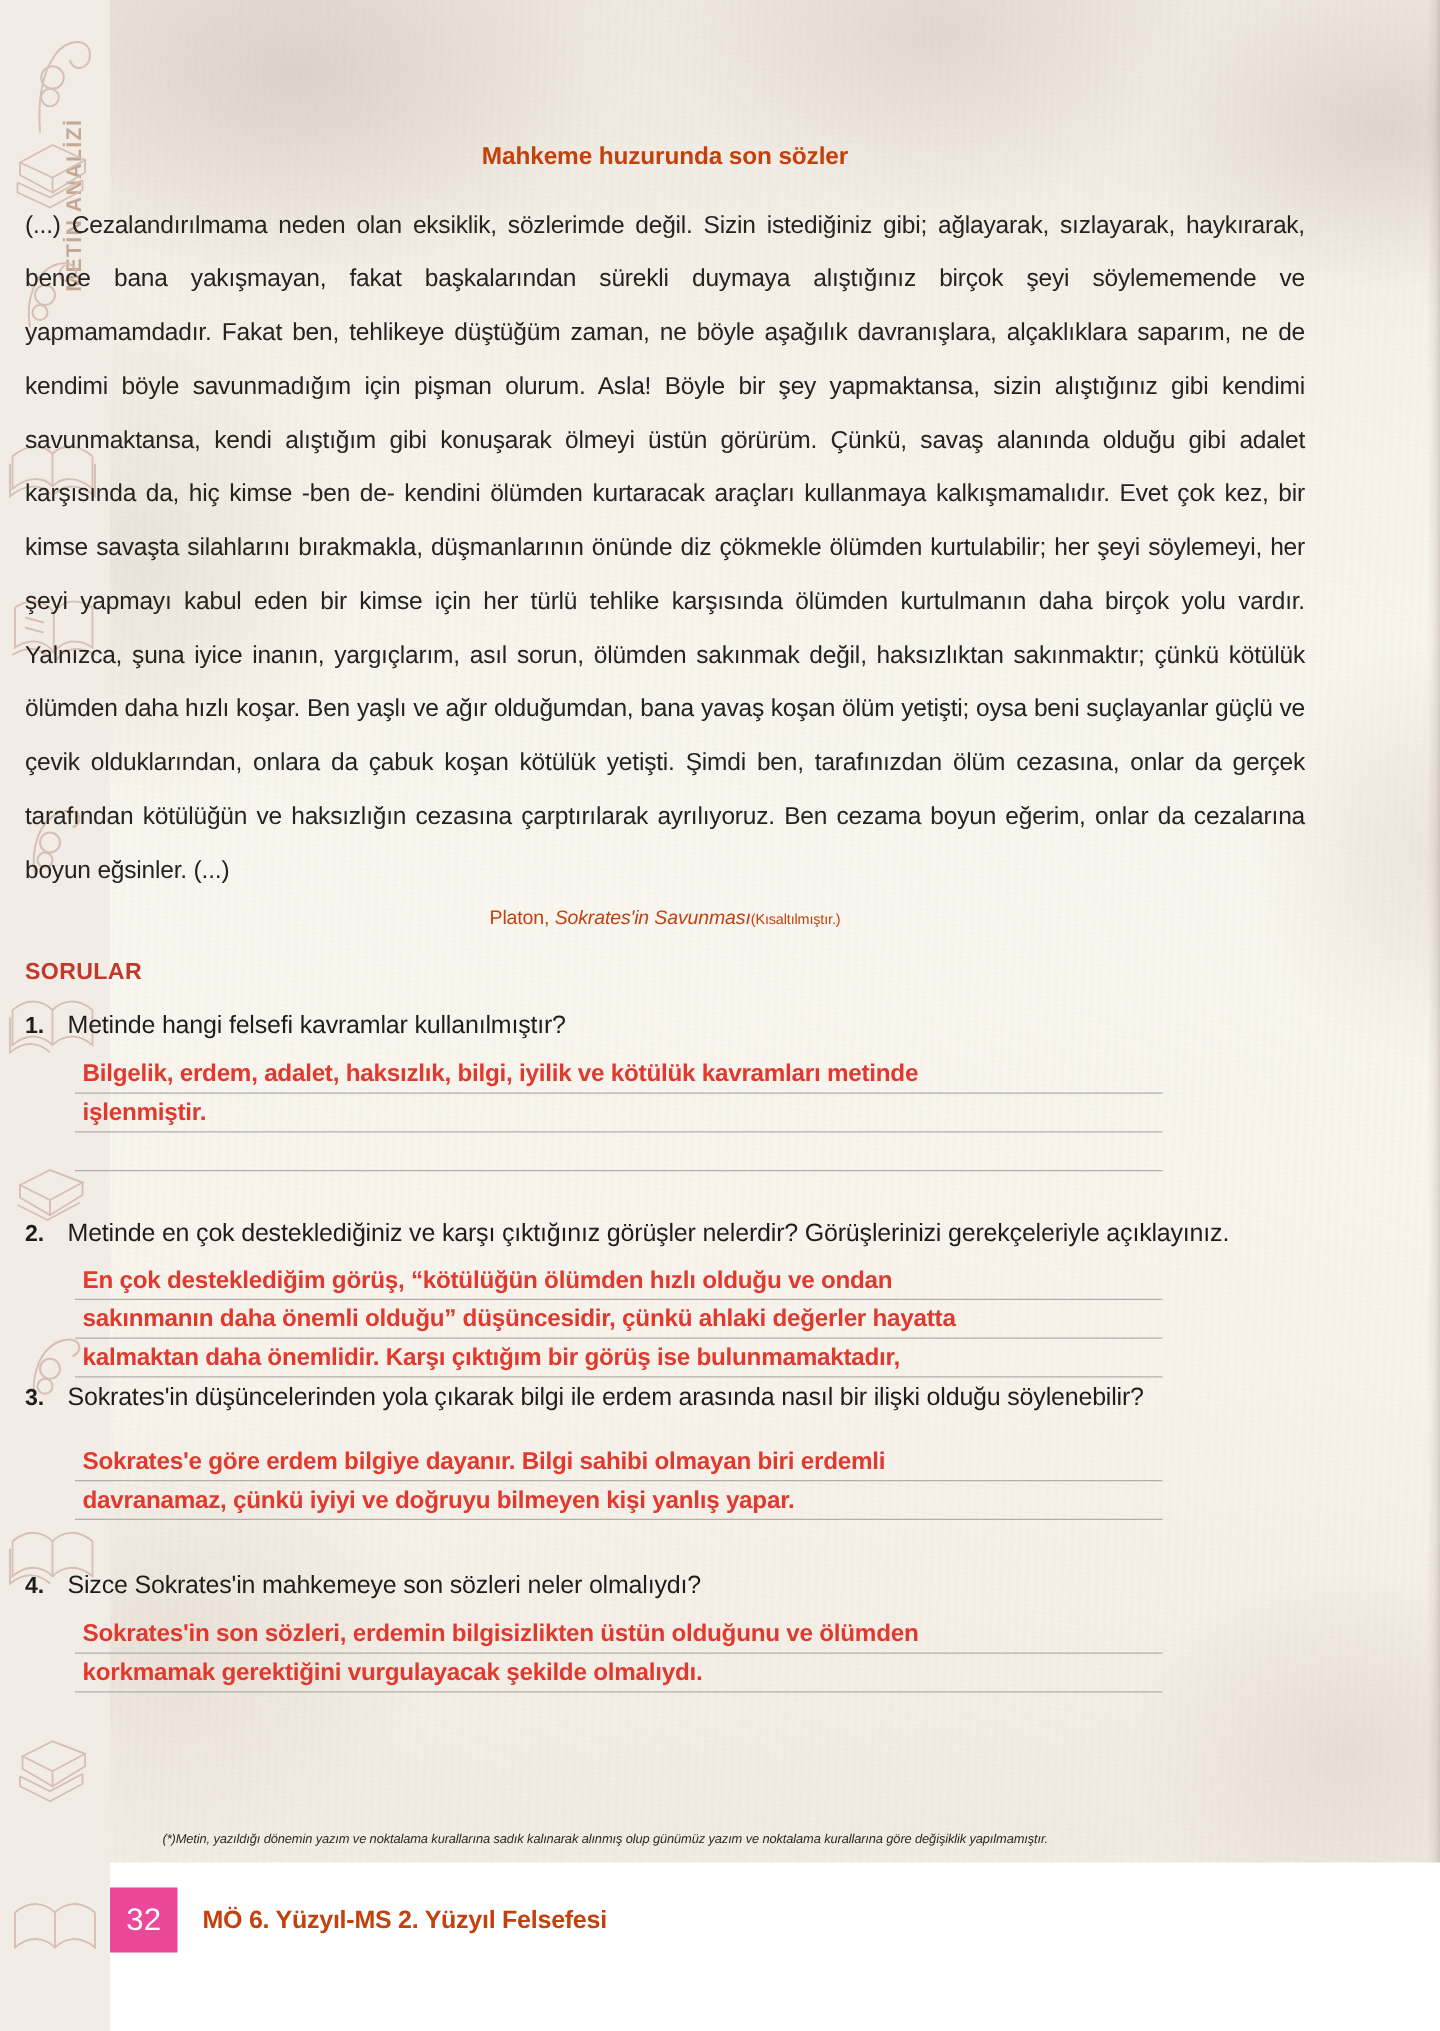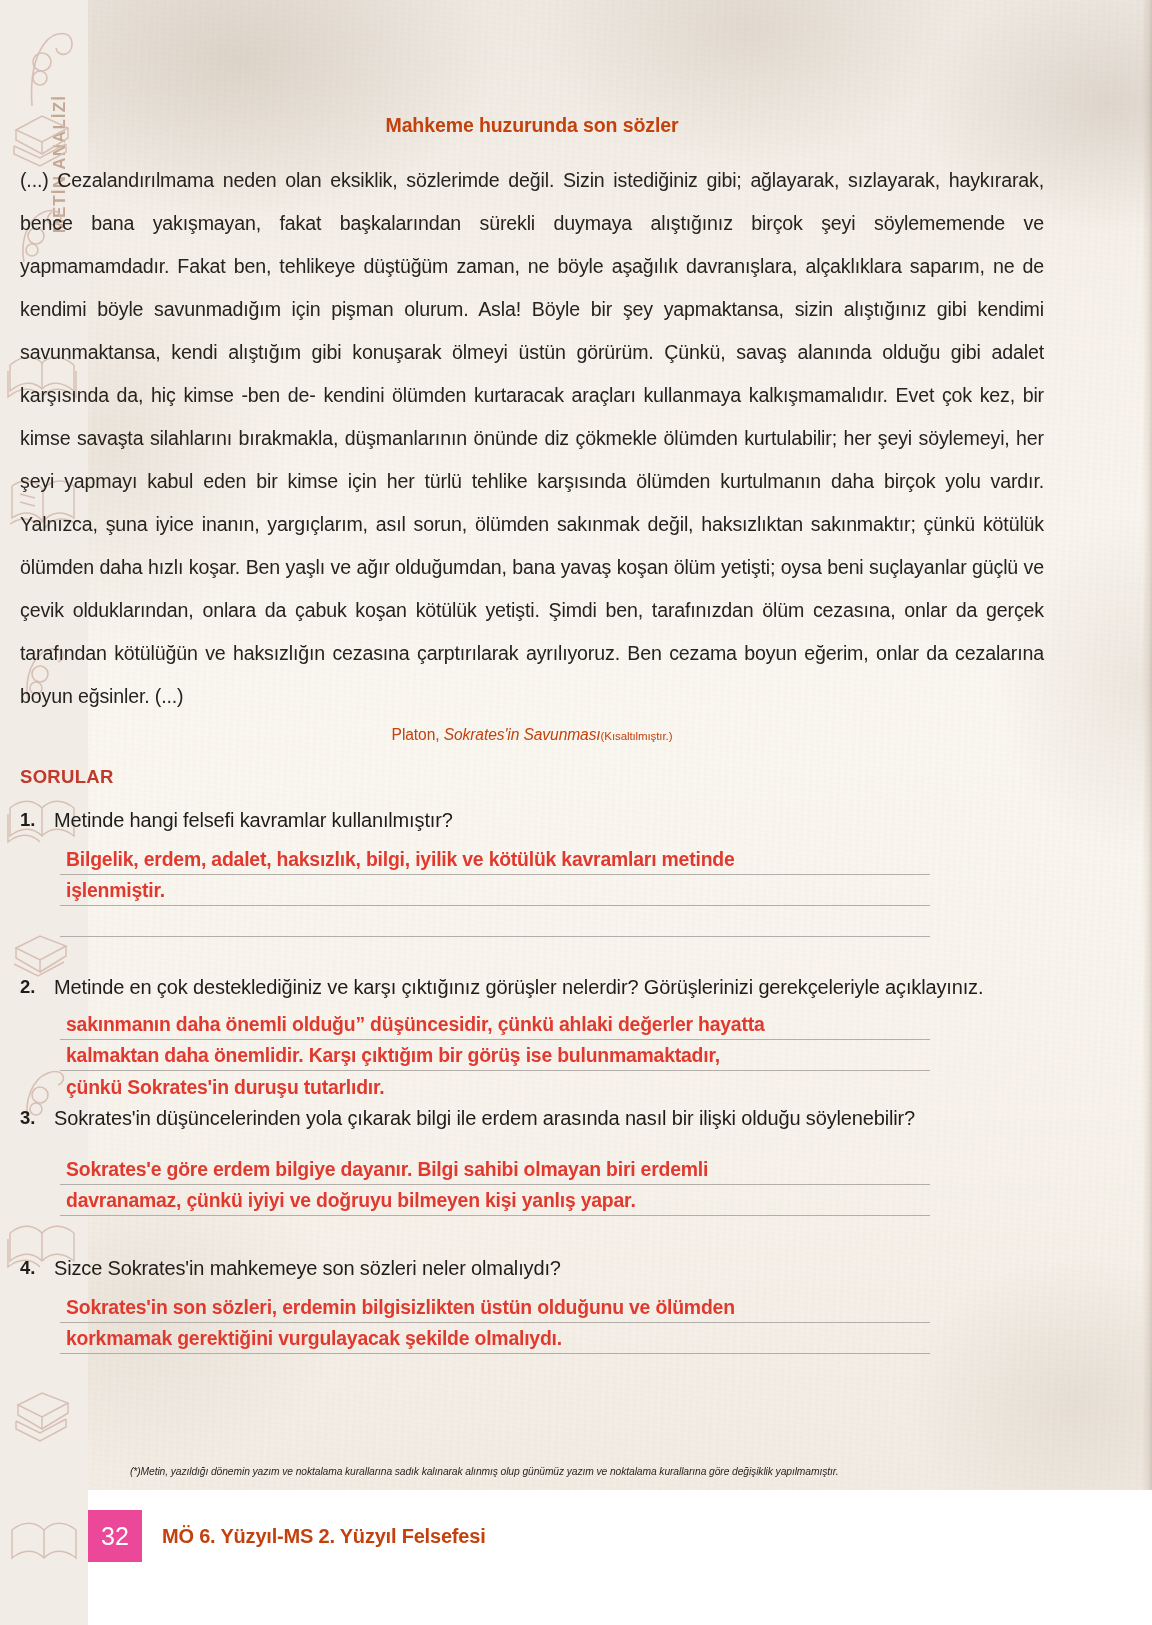--- a/index.html
+++ b/index.html
@@ -348,27 +348,27 @@
       </div>
     <div class="ans-line blank"></div>
   </div>
 
   <div class="q-row" style="margin-top:36px;">
     <div class="q-num">2.</div>
     <div class="q-text">Metinde en çok desteklediğiniz ve karşı çıktığınız görüşler nelerdir? Görüşlerinizi gerekçeleriyle açıklayınız.</div>
   </div>
   <div class="answer" style="margin-top:8px;">
     <div class="ans-line">
+        <span>En çok desteklediğim görüş, “kötülüğün ölümden hızlı olduğu ve ondan</span>
+      </div>
+    <div class="ans-line">
         <span>sakınmanın daha önemli olduğu” düşüncesidir, çünkü ahlaki değerler hayatta</span>
       </div>
     <div class="ans-line">
         <span>kalmaktan daha önemlidir. Karşı çıktığım bir görüş ise bulunmamaktadır,</span>
-      </div>
-    <div class="ans-line" style="border-bottom:none;">
-        <span>çünkü Sokrates'in duruşu tutarlıdır.</span>
       </div>
   </div>
 
   <div class="q-row" style="margin-top:2px;">
     <div class="q-num">3.</div>
     <div class="q-text">Sokrates'in düşüncelerinden yola çıkarak bilgi ile erdem arasında nasıl bir ilişki olduğu söylenebilir?</div>
   </div>
   <div class="answer" style="margin-top:22px;">
     <div class="ans-line">
         <span>Sokrates'e göre erdem bilgiye dayanır. Bilgi sahibi olmayan biri erdemli</span>

